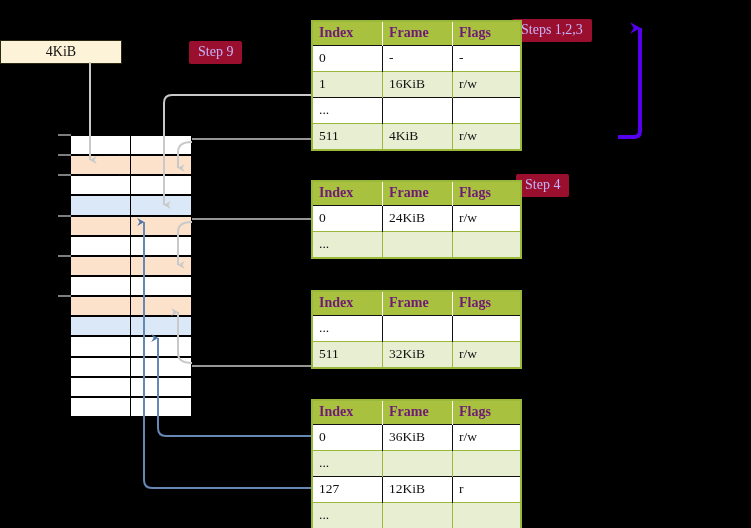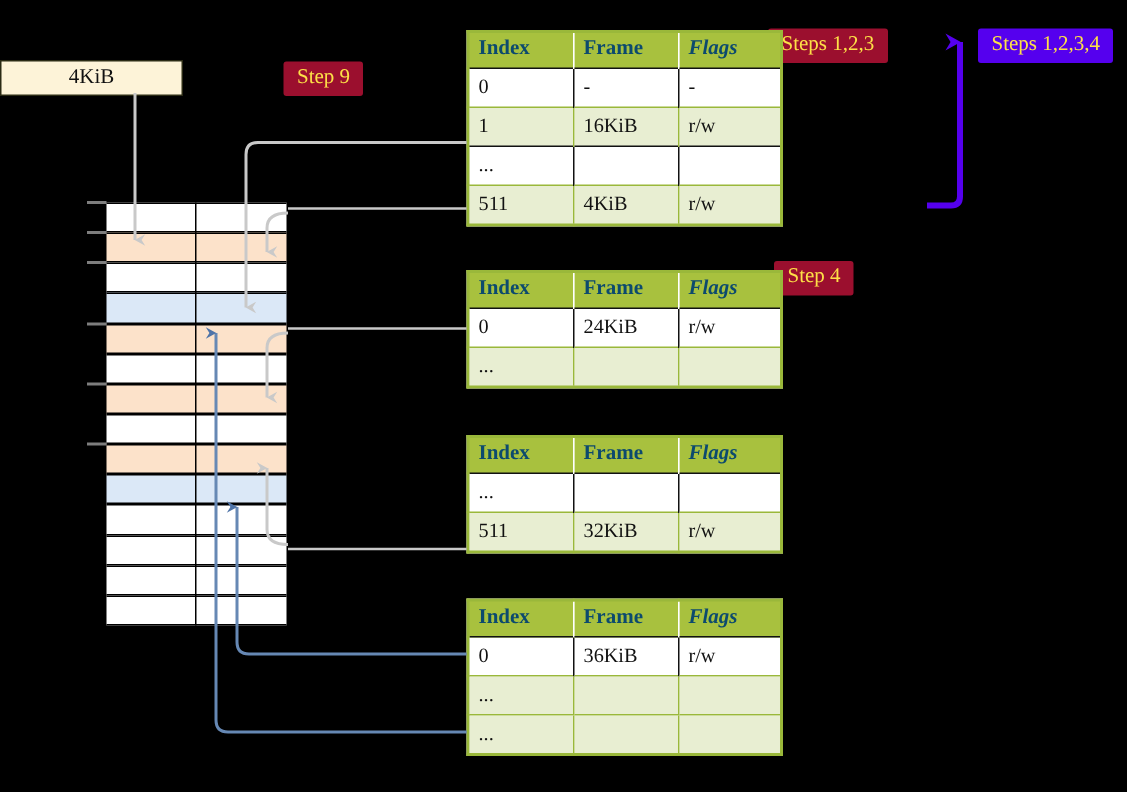--- a/index.html
+++ b/index.html
@@ -12,21 +12,21 @@
     width: 751px;
     height: 528px;
     background: #000000;
     overflow: hidden;
     font-family: "Liberation Serif", "DejaVu Serif", serif;
   }
 
   
   .phase-label {
     position: absolute;
-    color: #fde047;
+    color: #c4b5fd;
     font-size: 14px;
     line-height: 1;
     padding: 4px 9px 5px 9px;
     white-space: nowrap;
     border-radius: 2px;
     font-family: "Liberation Serif", "DejaVu Serif", serif;
   }
   .phase-red   { background: #9b0f2e; }
   .phase-blue  { background: #5500ee; }
 
@@ -46,28 +46,28 @@
   .ptable {
     position: absolute;
     border-collapse: collapse;
     background: #ffffff;
     border: 2px solid #9ab83a;
     font-size: 13.5px;
     table-layout: fixed;
   }
   .ptable th {
     background: #a8c13e;
-    color: #0c4a6e;
+    color: #701a75;
     font-weight: bold;
     text-align: left;
     padding: 3px 6px 4px 6px;
     border-right: 1px solid #ffffff;
     font-size: 14px;
   }
-  .ptable th:last-child { border-right: none; font-style: italic; }
+  .ptable th:last-child { border-right: none; }
   .ptable td {
     padding: 3px 6px 4px 6px;
     border-right: 1px solid #111111;
     border-top: 1px solid #111111;
     color: #111111;
     height: 18px;
     vertical-align: middle;
     overflow: hidden;
     white-space: nowrap;
   }
@@ -124,21 +124,20 @@
   <div class="kib-box" id="kib-box" style="left:0px; top:40px; width:120px; height:22px;">
     <span>4KiB</span>
   </div>
 
   <div class="phase-label phase-red" style="left:189px; top:41px;">Step 9</div>
 
   <div class="phase-label phase-red" style="left:516px; top:174px;">Step 4</div>
 
   <div class="phase-label phase-red" style="left:512px; top:19px;">Steps 1,2,3</div>
 
-  <div class="phase-label phase-blue" style="left:652px; top:19px;">Steps 1,2,3,4</div>
 
   <div id="memcol">
       <div class="memrow m-white" style="top: 0px; height: 20.1429px;"></div>
       <div class="memrow m-orange" style="top: 20.1429px; height: 20.1429px;"></div>
       <div class="memrow m-white" style="top: 40.2857px; height: 20.1429px;"></div>
       <div class="memrow m-blue" style="top: 60.4286px; height: 20.1429px;"></div>
       <div class="memrow m-orange" style="top: 80.5714px; height: 20.1429px;"></div>
       <div class="memrow m-white" style="top: 100.714px; height: 20.1429px;"></div>
       <div class="memrow m-orange" style="top: 120.857px; height: 20.1429px;"></div>
       <div class="memrow m-white" style="top: 141px; height: 20.1429px;"></div>
@@ -239,20 +238,25 @@
         <tr>
           <td class="col-index">0</td>
           <td class="col-frame">36KiB</td>
           <td class="col-flags">r/w</td>
         </tr>
         <tr class="alt">
           <td class="col-index">...</td>
           <td class="col-frame"></td>
           <td class="col-flags"></td>
         </tr>
+        <tr>
+          <td class="col-index">127</td>
+          <td class="col-frame">12KiB</td>
+          <td class="col-flags">r</td>
+        </tr>
         <tr class="alt">
           <td class="col-index">...</td>
           <td class="col-frame"></td>
           <td class="col-flags"></td>
         </tr>
       </tbody>
     </table>
 
   <svg class="overlay" viewBox="0 0 751 528">
     <defs>

